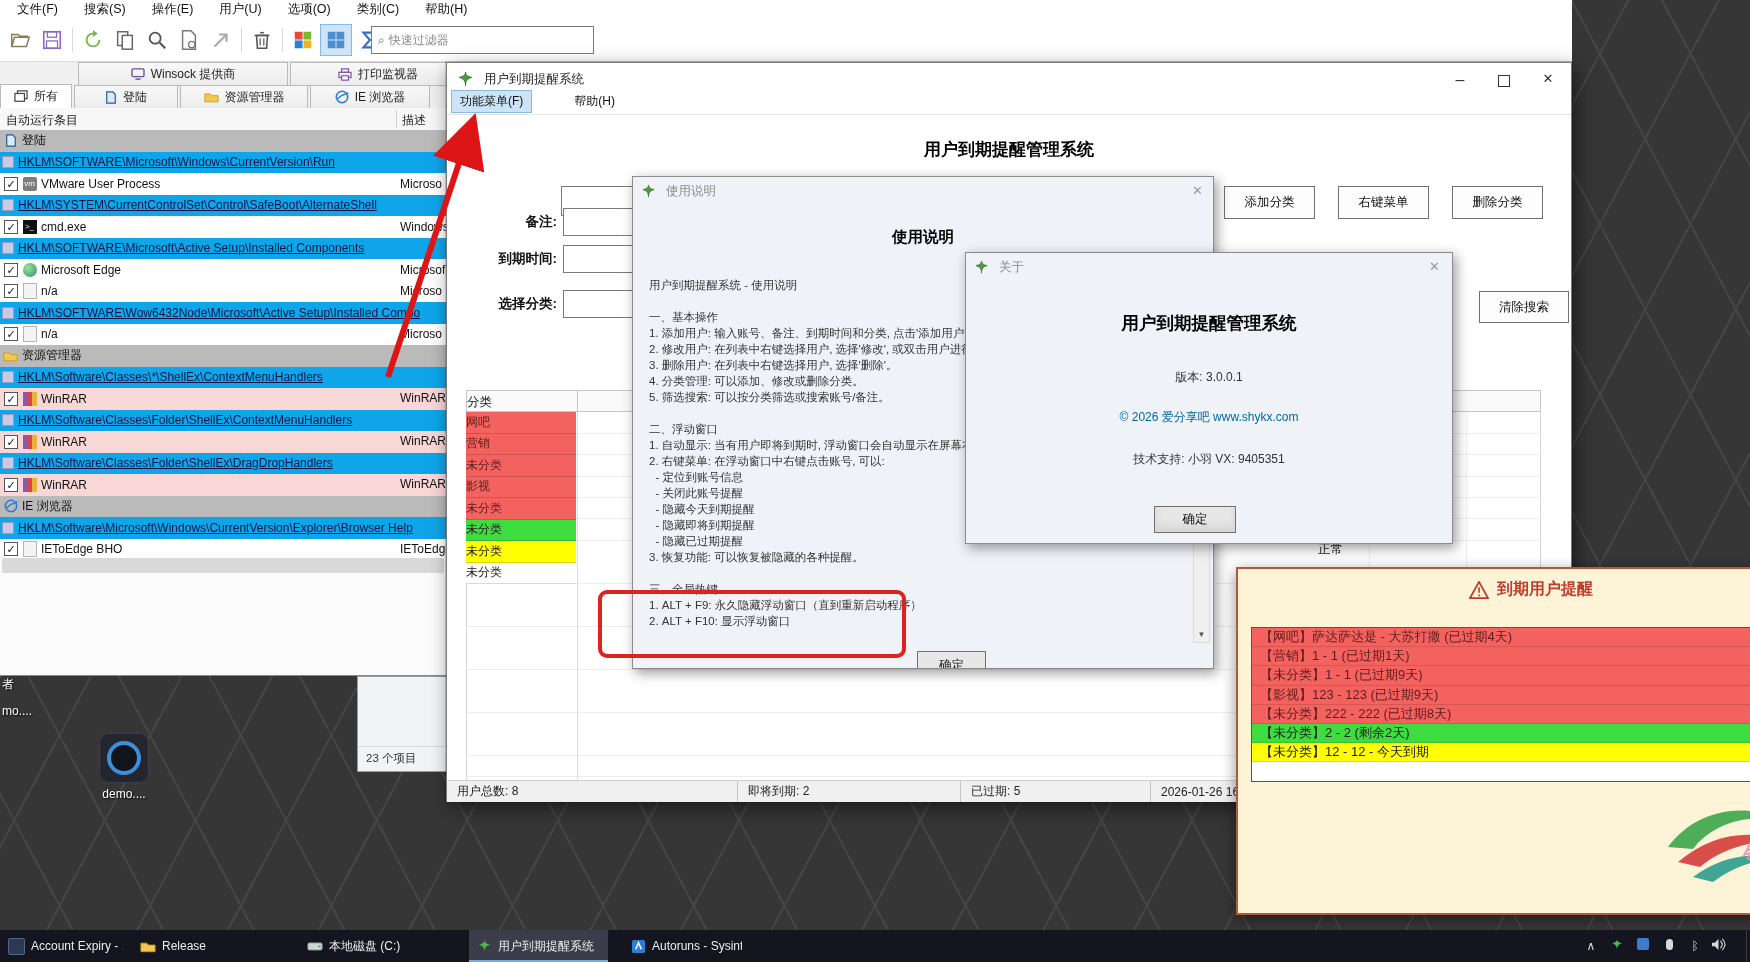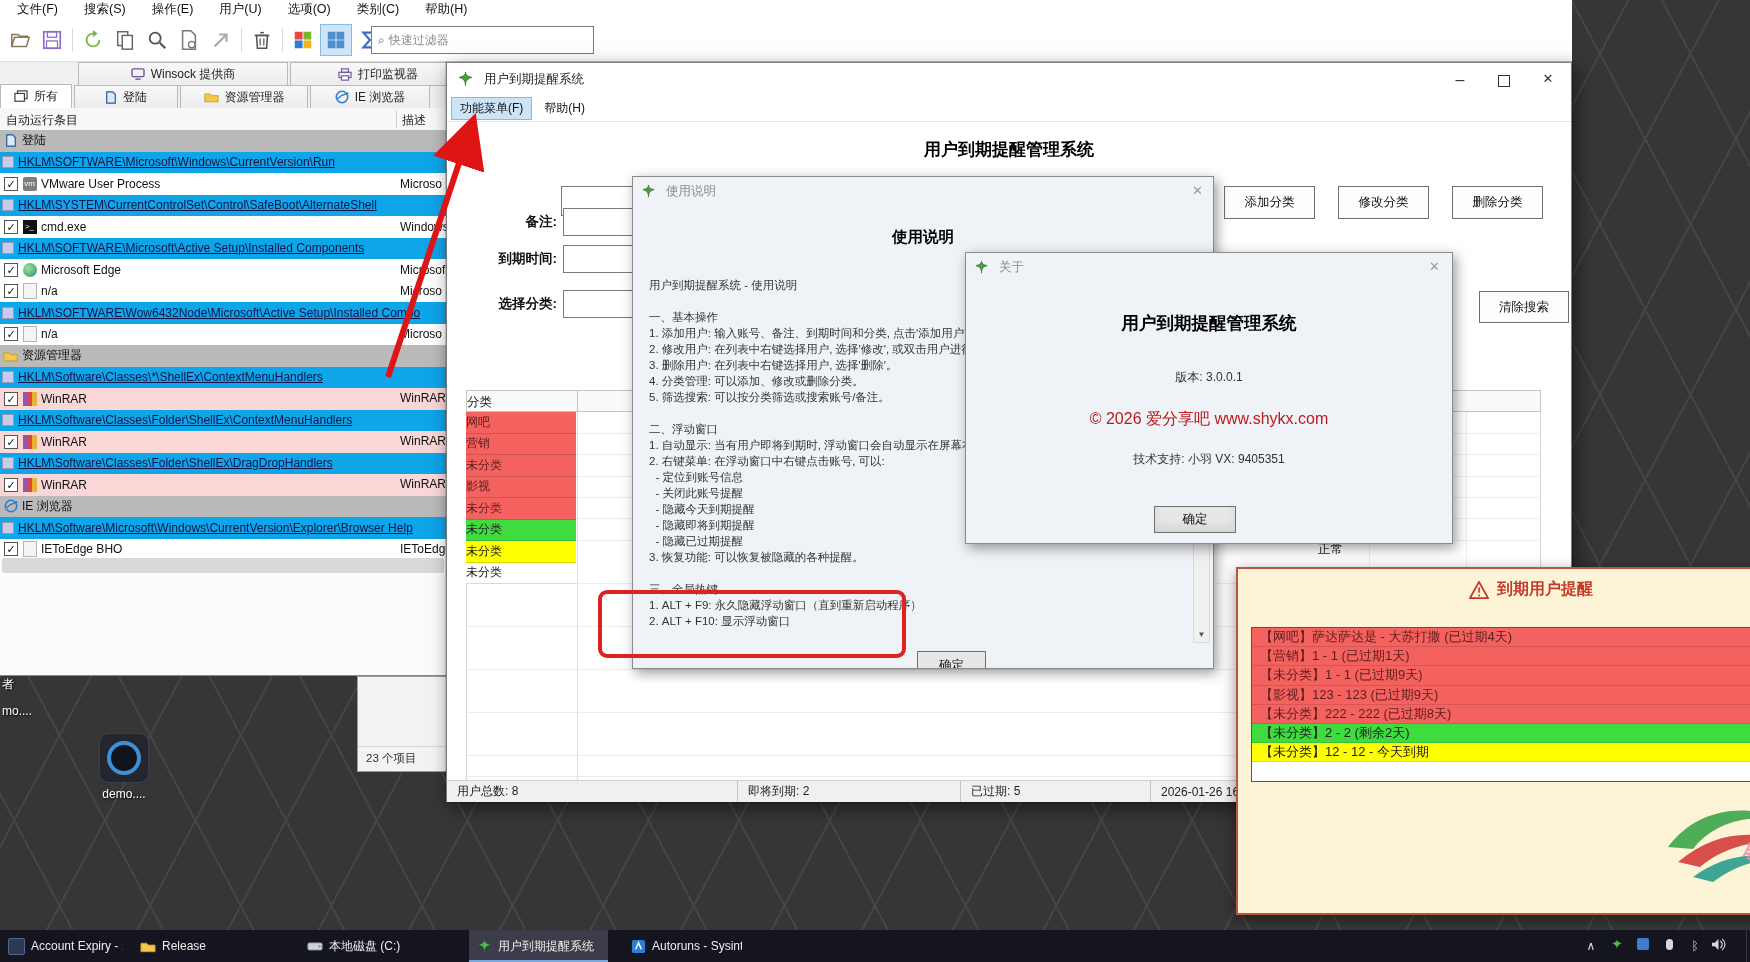--- a/index.html
+++ b/index.html
@@ -362,33 +362,33 @@
           </svg>
       </span>
       <span style="font-size:12.5px;color:#222;margin-left:6px;">用户到期提醒系统</span>
       <span class="abs" style="left:998px;top:8px;width:30px;height:18px;text-align:center;color:#333;">–</span>
       <span class="abs" style="left:1042px;top:10px;width:30px;height:18px;text-align:center;">
         <span style="display:inline-block;width:10px;height:10px;border:1px solid #333;"></span>
       </span>
       <span class="abs" style="left:1086px;top:8px;width:30px;height:18px;text-align:center;color:#333;font-size:13px;">✕</span>
     </div>
 
-    <div class="abs" style="left:0;top:33px;width:100%;height:25px;background:#fff;border-bottom:1px solid #e4e4e4;display:flex;align-items:center;">
+    <div class="abs" style="left:0;top:26px;width:100%;height:25px;background:#fff;border-bottom:1px solid #e4e4e4;display:flex;align-items:center;gap:30px;">
       <span class="menu-item" style="margin-left:4px;background:#cde4f7;border:1px solid #8ab8e0;">功能菜单(F)</span>
       <span class="menu-item" style="margin-left:4px;">帮助(H)</span>
     </div>
 
     <div class="abs" style="left:0;top:75px;width:100%;text-align:center;font-size:17px;font-weight:bold;color:#000;">用户到期提醒管理系统</div>
 
     <div class="input" style="left:114px;top:123px;width:270px;height:28px;"></div>
     <div class="btn" style="left:411px;top:123px;width:81px;height:31px;">添加用户</div>
     <div class="lbl" style="left:516px;top:128px;font-size:15px;">分类管理:</div>
     <div class="input" style="left:639px;top:123px;width:120px;height:28px;"></div>
     <div class="btn" style="left:777px;top:123px;width:89px;height:31px;">添加分类</div>
-    <div class="btn" style="left:891px;top:123px;width:89px;height:31px;">修改分类</div>
+    <div class="btn" style="left:891px;top:123px;width:89px;height:31px;">右键菜单</div>
     <div class="btn" style="left:1005px;top:123px;width:89px;height:31px;">删除分类</div>
     <div class="btn" style="left:731px;top:190px;width:87px;height:30px;">按分类筛选</div>
     <div class="btn" style="left:1032px;top:228px;width:88px;height:30px;">清除搜索</div>
 
     <div class="lbl" style="left:66px;top:150px;width:44px;text-align:right;font-size:13.5px;">备注:</div>
     <div class="input" style="left:116px;top:145px;width:268px;height:26px;"></div>
     <div class="lbl" style="left:40px;top:187px;width:70px;text-align:right;font-size:13.5px;">到期时间:</div>
     <div class="input" style="left:116px;top:182px;width:268px;height:26px;"></div>
     <div class="lbl" style="left:40px;top:232px;width:70px;text-align:right;font-size:13.5px;">选择分类:</div>
     <div class="input" style="left:116px;top:227px;width:268px;height:26px;"></div>
@@ -474,21 +474,21 @@
       <span class="mini-ic" style="margin-left:8px;">
         <svg width="15" height="15" viewBox="0 0 16 16">
             <path d="M8 14 C8 9 6 7 2 6 C6 5 8 4 8 1 C8 4 10 5 14 6 C10 7 8 9 8 14Z" fill="#4d9b3f" stroke="#2e6b24" stroke-width="0.7"></path>
           </svg>
       </span>
       <span class="titletext">关于</span>
       <span class="abs" style="right:12px;top:6px;color:#9a9a9a;font-size:13px;">✕</span>
     </div>
     <div style="position:absolute;left:0;top:58px;width:100%;text-align:center;font-size:17.5px;font-weight:bold;color:#000;">用户到期提醒管理系统</div>
     <div style="position:absolute;left:0;top:116px;width:100%;text-align:center;font-size:12px;color:#333;">版本: 3.0.0.1</div>
-    <div style="position:absolute;left:0;top:156px;width:100%;text-align:center;font-size:16px;color:#b91c1c;">© 2026 爱分享吧 www.shykx.com</div>
+    <div style="position:absolute;left:0;top:156px;width:100%;text-align:center;font-size:12px;color:#0369a1;">© 2026 爱分享吧 www.shykx.com</div>
     <div style="position:absolute;left:0;top:198px;width:100%;text-align:center;font-size:12px;color:#333;">技术支持: 小羽 VX: 9405351</div>
     <div class="btn" style="left:188px;top:253px;width:80px;height:25px;background:#e7e7e7;box-shadow:inset 0 -6px 8px rgba(0,0,0,.08);">确定</div>
   </div>
 
   <div class="abs" id="popup" style="left:1236px;top:567px;width:590px;height:348px;background:#fdf4d7;border:2px solid #b5573c;box-sizing:border-box;z-index:55;box-shadow:0 4px 14px rgba(0,0,0,.45);">
     <div style="position:absolute;left:0;top:10px;width:100%;display:flex;align-items:center;justify-content:center;gap:8px;">
       <svg width="20" height="18" viewBox="0 0 22 20">
         <path d="M11 1 L21 19 L1 19 Z" fill="none" stroke="#c13a2a" stroke-width="2"></path>
         <rect x="10.2" y="7" width="1.8" height="6" fill="#c13a2a"></rect>
           <rect x="10.2" y="15" width="1.8" height="2" fill="#c13a2a"></rect>

